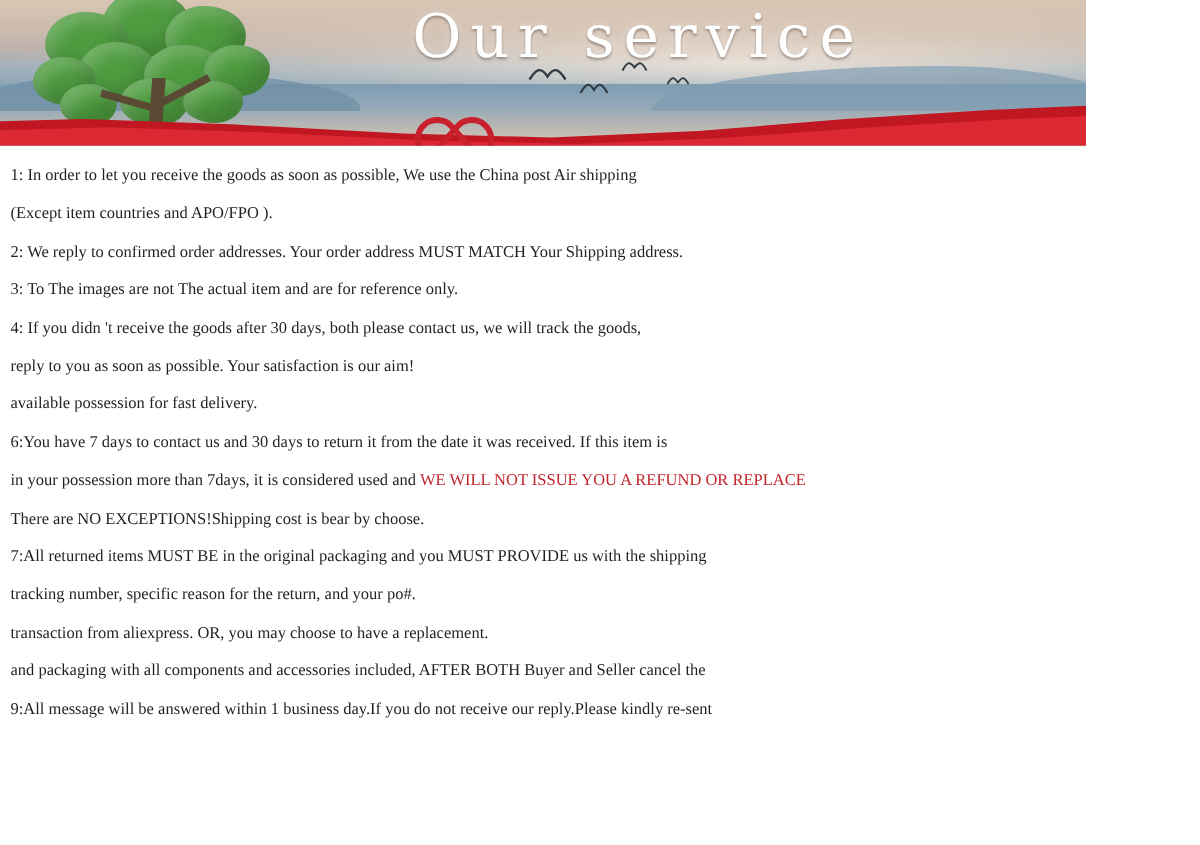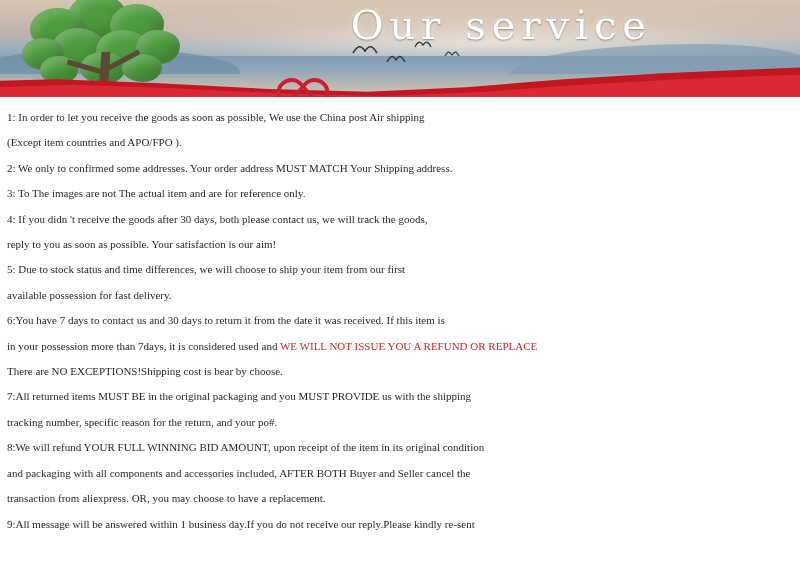--- a/index.html
+++ b/index.html
@@ -10,21 +10,21 @@
   body {
     width: 800px;
     height: 563px;
     overflow: hidden;
     font-family: "Liberation Serif", serif;
   }
 
   
   .banner {
     position: relative;
-    width: 800px;
+    width: 724px;
     height: 97px;
     overflow: hidden;
     background: linear-gradient(to bottom,
         #d8c6b4 0%,
         #cdbcae 18%,
         #bdb2ac 34%,
         #9fb0bd 48%,
         #8aa4b6 60%,
         #7e9cb2 70%,
         #9dacb5 80%,
@@ -215,28 +215,26 @@
       <path d="M1 6 C4 1, 5 1, 8 5 C11 1, 12 1, 15 6" stroke="#2f3a42" stroke-width="1.2" fill="none"></path>
     </svg>
   </div>
 
   <div class="banner-title">Our service</div>
 </div>
 
 <div class="content">
   <div class="line">1: In order to let you receive the goods as soon as possible, We use the China post Air shipping</div>
   <div class="line">(Except item countries and APO/FPO ).</div>
-  <div class="line">2: We only to confirmed some addresses. Your order address MUST MATCH Your Shipping address.</div>
+  <div class="line">2: We reply to confirmed order addresses. Your order address MUST MATCH Your Shipping address.</div>
   <div class="line">3: To The images are not The actual item and are for reference only.</div>
   <div class="line">4: If you didn 't receive the goods after 30 days, both please contact us, we will track the goods,</div>
   <div class="line">reply to you as soon as possible. Your satisfaction is our aim!</div>
-  <div class="line">5: Due to stock status and time differences, we will choose to ship your item from our first</div>
   <div class="line">available possession for fast delivery.</div>
   <div class="line">6:You have 7 days to contact us and 30 days to return it from the date it was received. If this item is</div>
   <div class="line"><span>in your possession more than 7days, it is considered used and </span><span class="redtext">WE WILL NOT ISSUE YOU A REFUND OR REPLACE</span></div>
   <div class="line">There are NO EXCEPTIONS!Shipping cost is bear by choose.</div>
   <div class="line">7:All returned items MUST BE in the original packaging and you MUST PROVIDE us with the shipping</div>
   <div class="line">tracking number, specific   reason for the return, and your po#.</div>
-  <div class="line">8:We will refund YOUR FULL WINNING BID AMOUNT, upon receipt of the item in its original condition</div>
+  <div class="line">transaction from aliexpress. OR, you may   choose to have a replacement.</div>
   <div class="line">and packaging with all   components and accessories included, AFTER BOTH Buyer and Seller cancel the</div>
-  <div class="line">transaction from aliexpress. OR, you may   choose to have a replacement.</div>
   <div class="line">9:All message will be answered within 1 business day.If you do not receive our reply.Please kindly re-sent</div>
 </div>
 
 </body></html>

